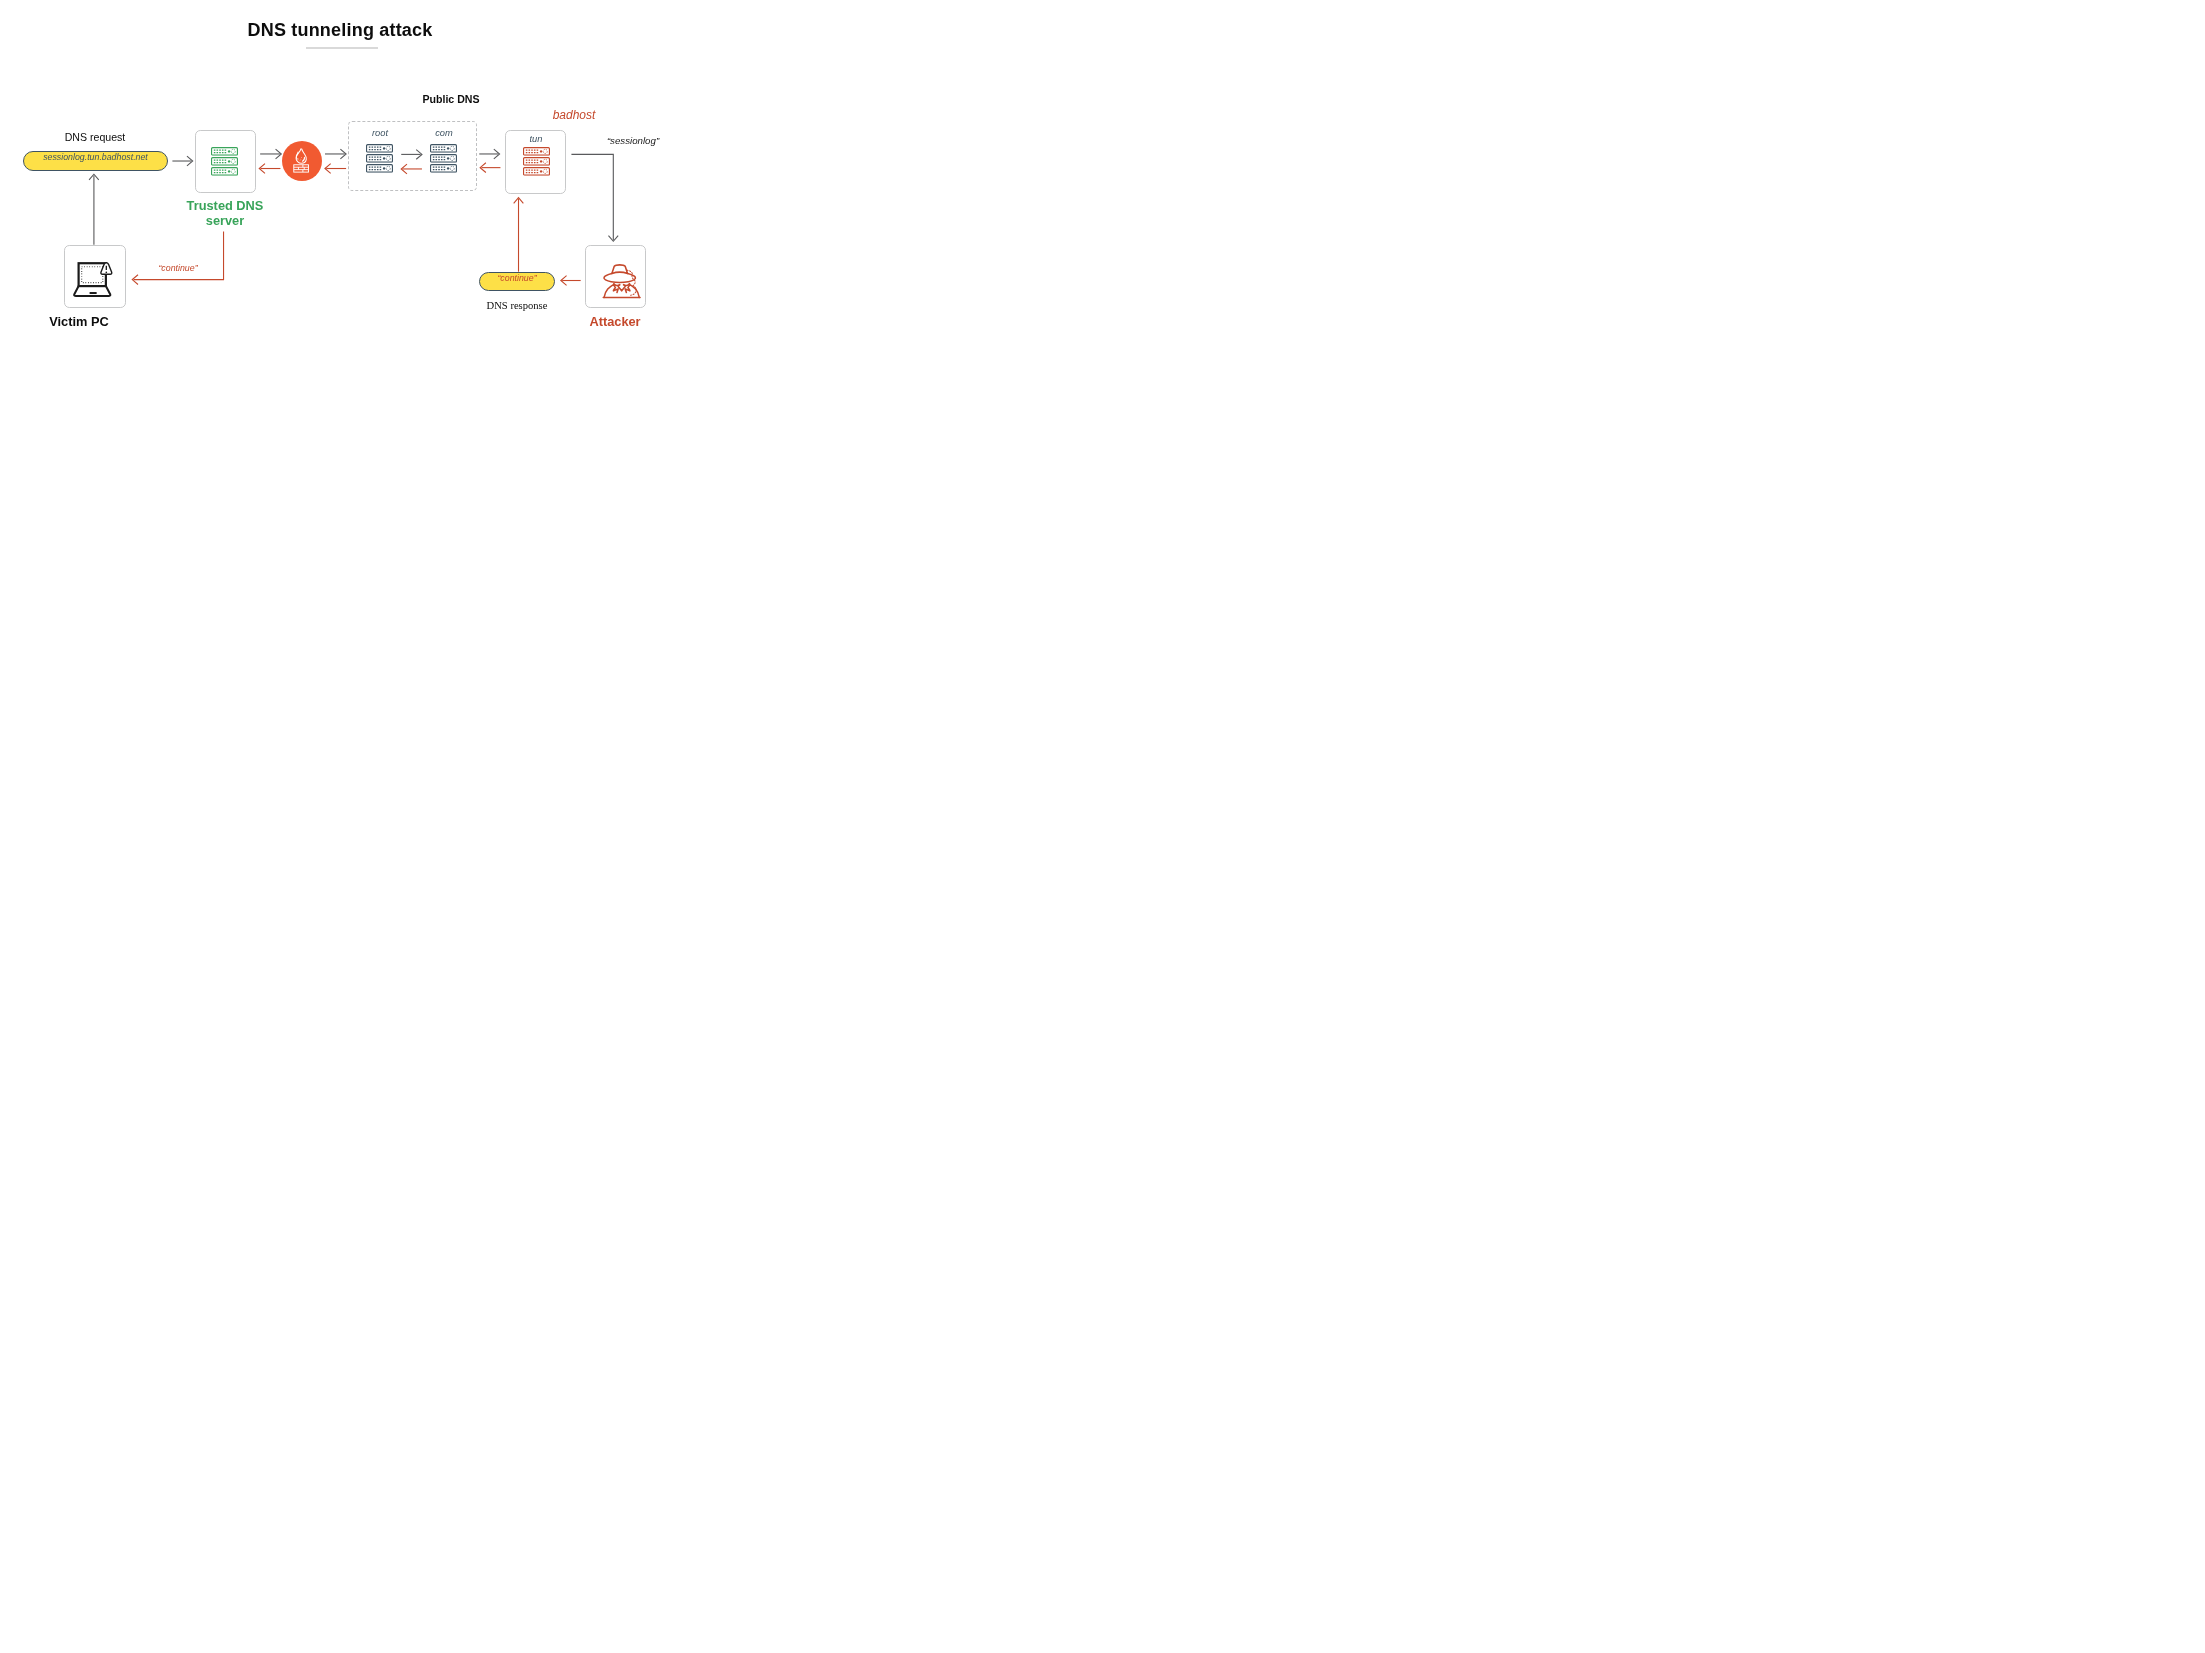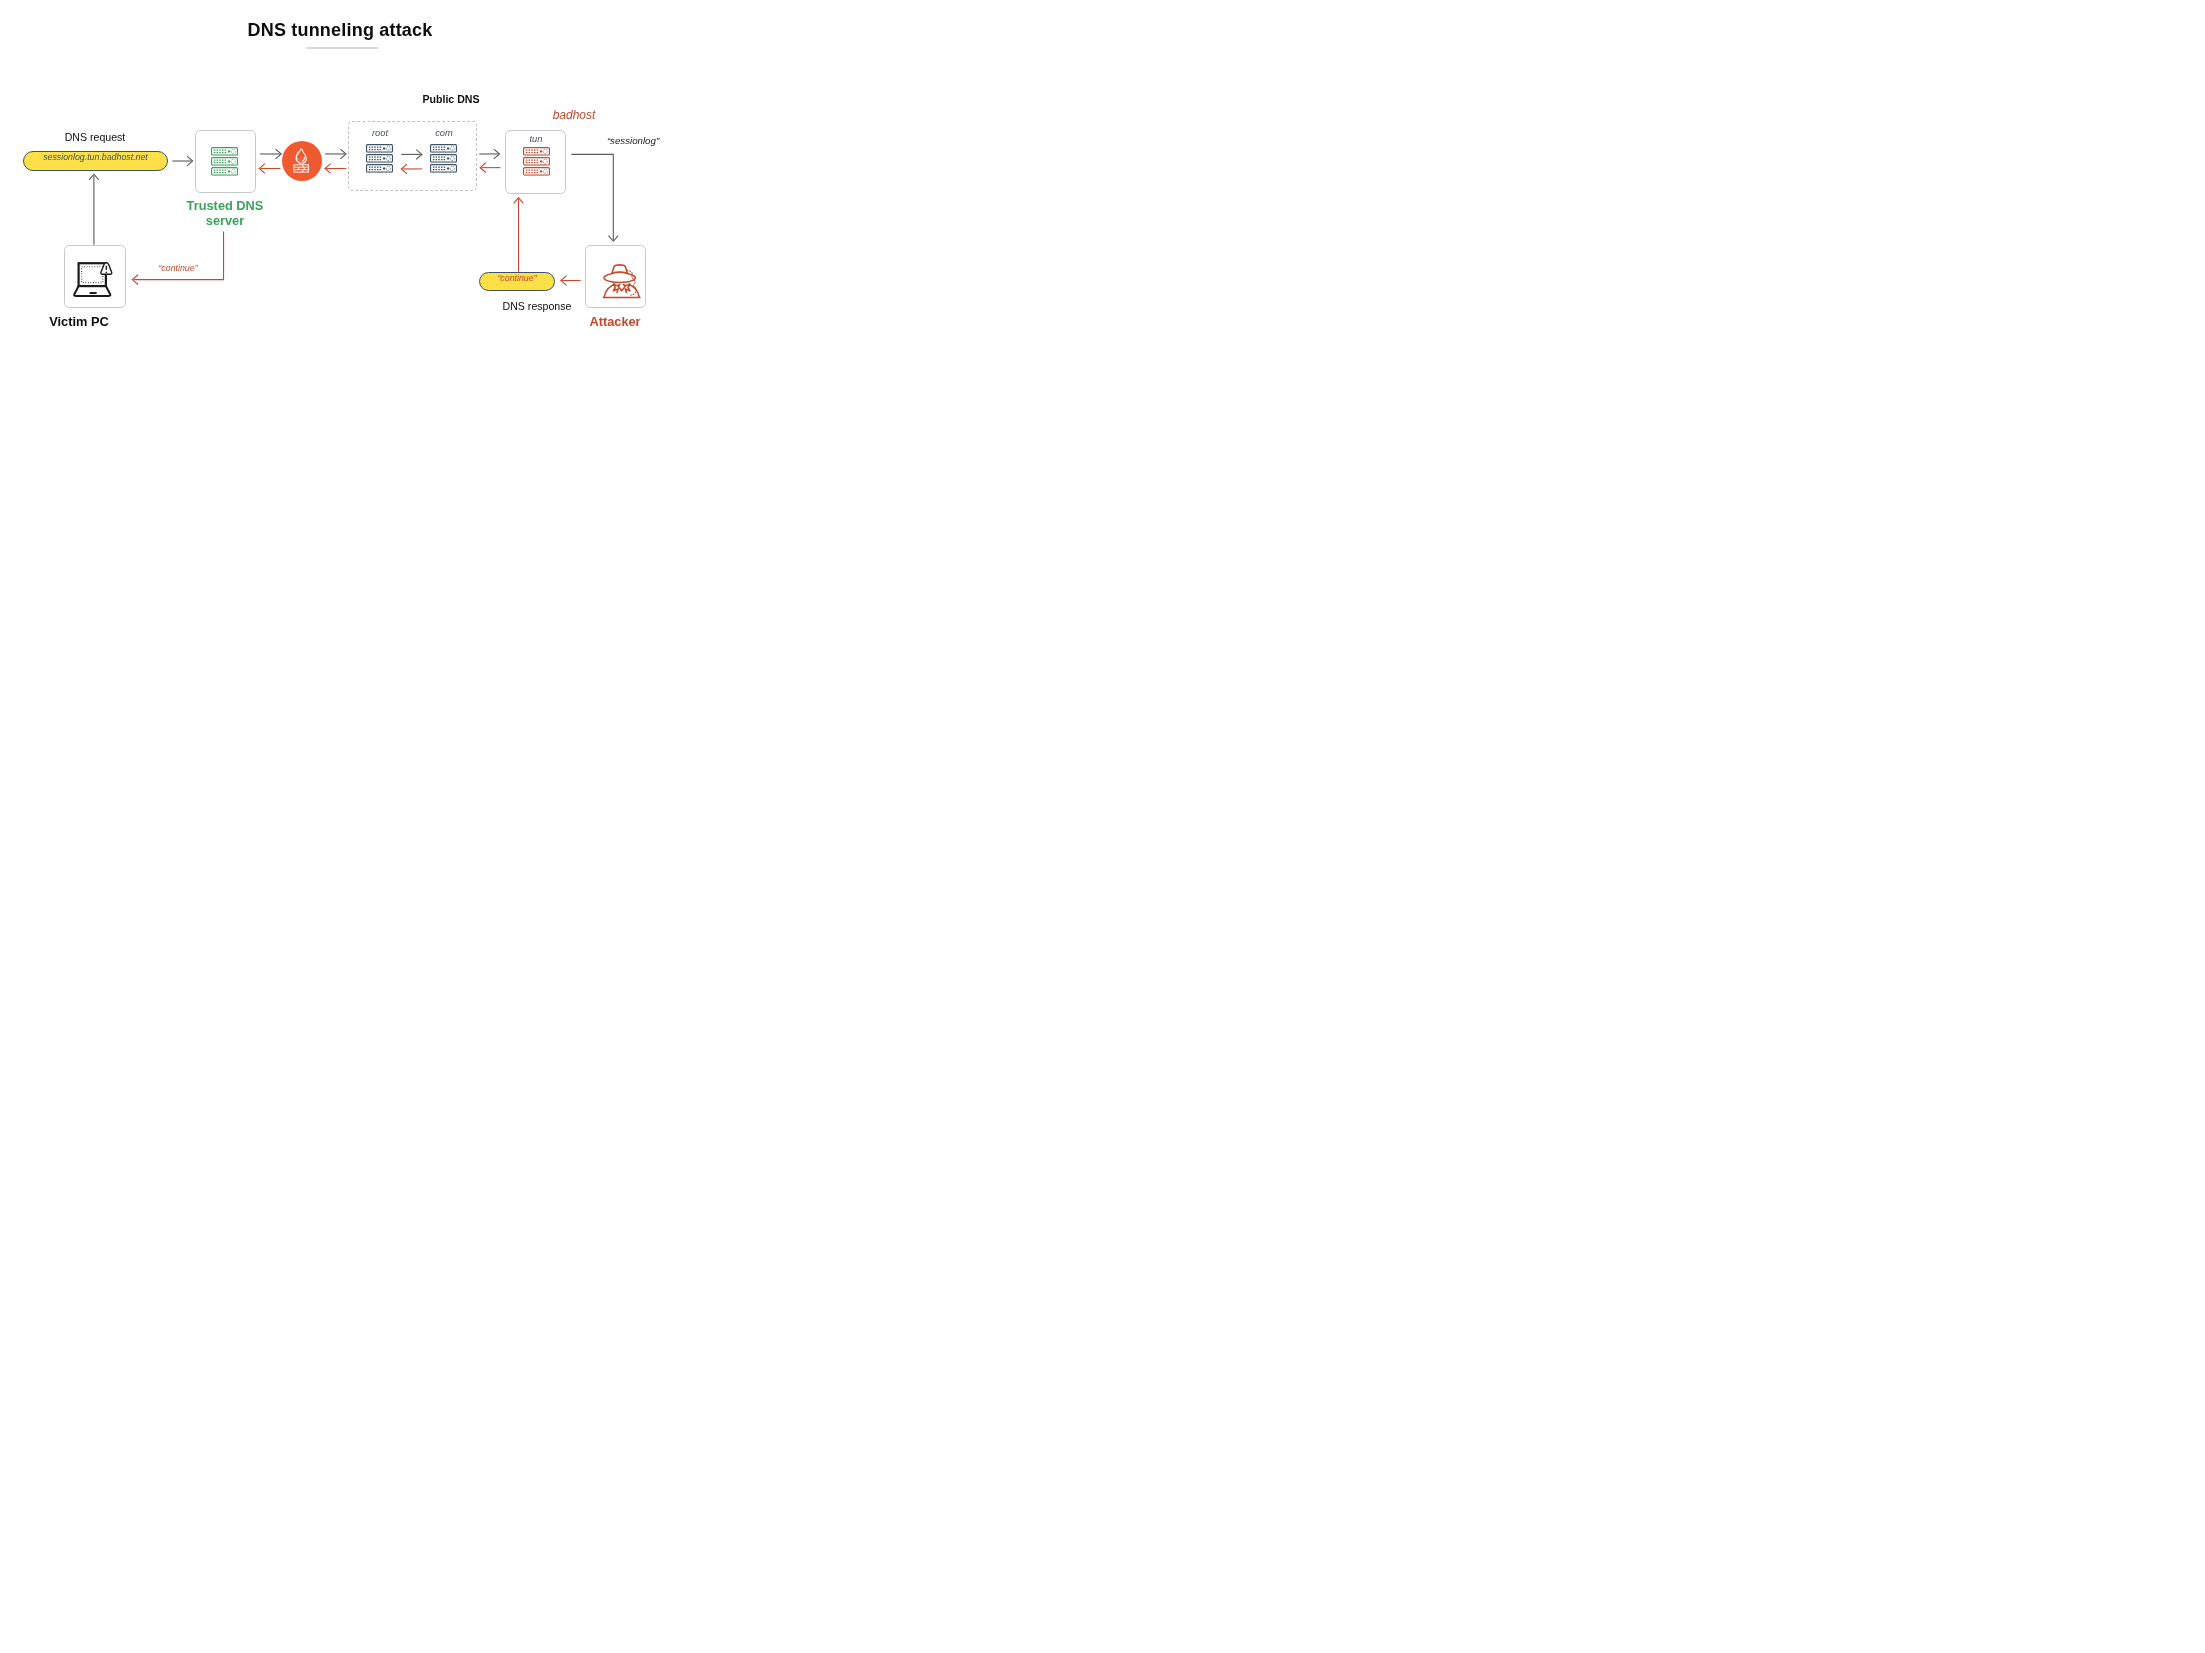--- a/index.html
+++ b/index.html
@@ -171,21 +171,21 @@
       <circle cx="78" cy="27.5" r="1.9" fill="#1a1a1a"></circle>
     </svg>
   </span>
   <div class="lbl big-label" style="left:79px;top:314px;">Victim PC</div>
 
   <div class="lbl small-annot" style="left:178px;top:263px;">“continue”</div>
 
   <div class="pill" style="left:479px;top:272px;width:76px;height:19px;">
     <span class="ptext red">“continue”</span>
   </div>
-  <div class="lbl mid-label" style="left:537px;top:300px;">DNS response</div>
+  <div class="lbl mid-label" style="left:517px;top:300px;font-family:Liberation Serif, serif;">DNS response</div>
 
   <div class="node-box" style="left:585px;top:245px;width:61px;height:63px;"></div>
   <span class="abs" style="left:599px;top:258px;">
     <svg width="43" height="43" viewBox="0 0 110 100">
       <g fill="none" stroke="#c5492c" stroke-width="4" stroke-linejoin="round" stroke-linecap="round">
         <path d="M39,16 C43,11.5 63,11.5 67,16 L73,34.5 C61,30.5 45,30.5 33,34.5 Z"></path>
         <path d="M33,34.5 C25,36.5 15,40 13,44.5 C11,49 19,53.5 31,55.5 C45,58 61,58 75,55.5 C87,53.5 95,49 93,44.5 C91,40 81,36.5 73,34.5"></path>
         <path d="M38,61 C42,65.5 49,66.5 53,63.5" stroke-width="4.5"></path>
         <path d="M63,63.5 C67,66.5 74,65.5 78,61" stroke-width="4.5"></path>
         <path d="M13,96 C16,76 27,69 37,63 L42,71 C39,74 36,77 37,79 L49,74 L46,83"></path>

